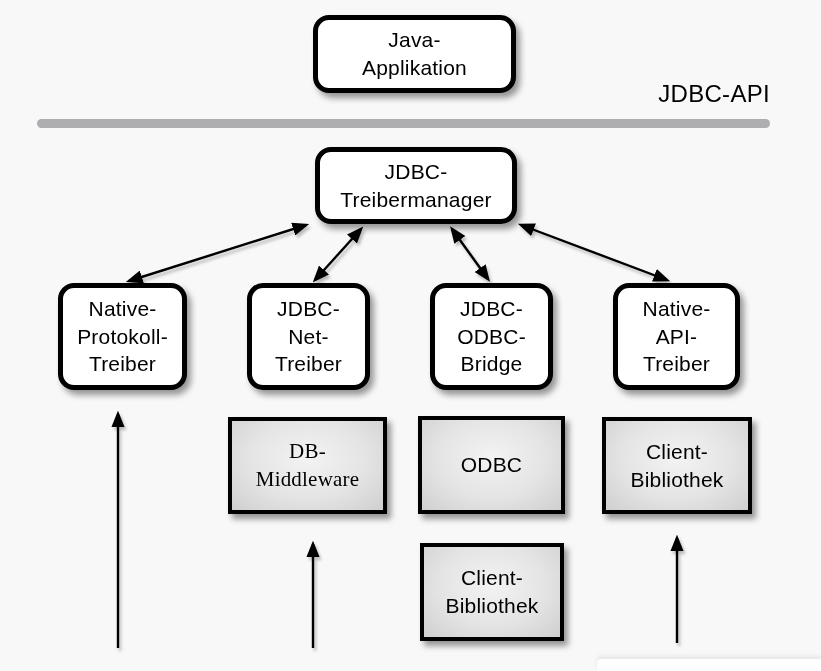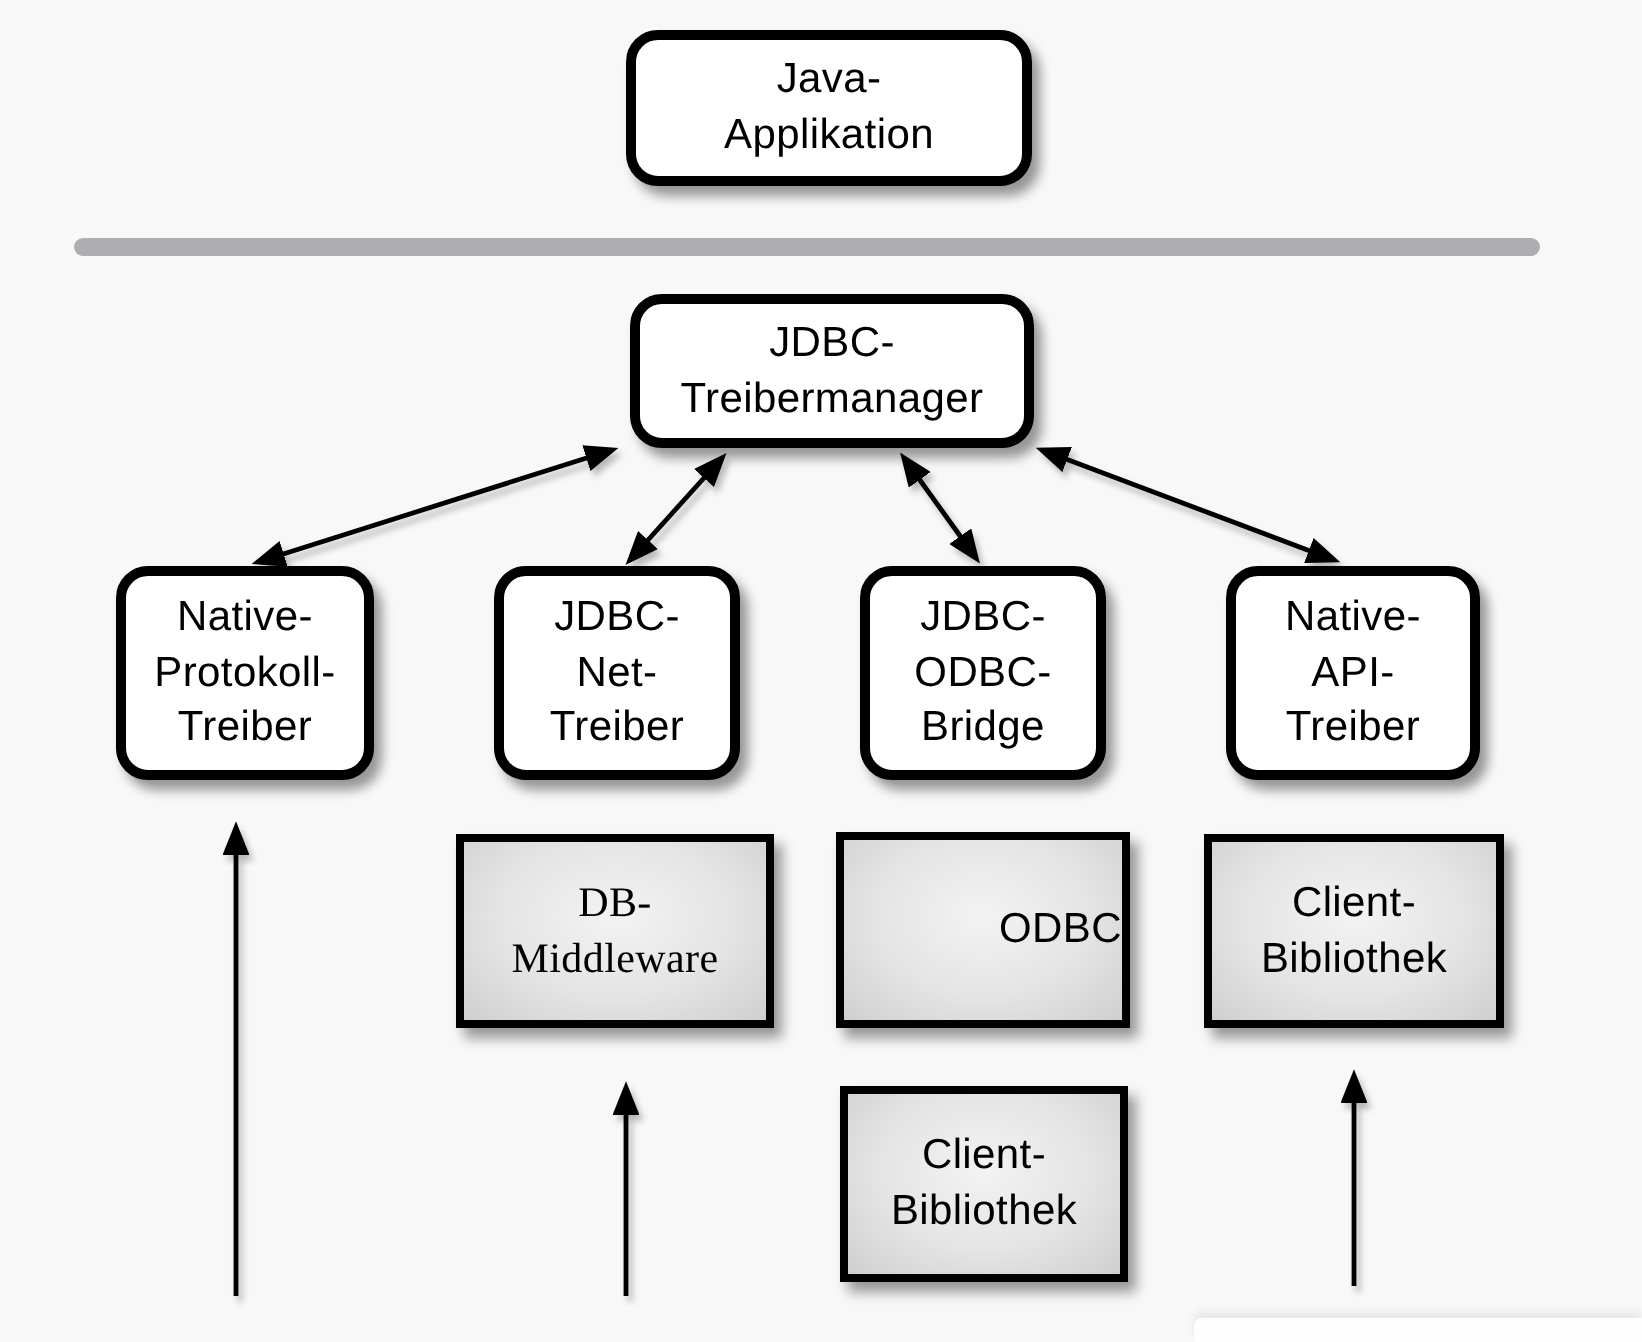--- a/index.html
+++ b/index.html
@@ -81,20 +81,21 @@
     box-shadow: 0 -3px 4px rgba(0,0,0,0.07);
     border-top-left-radius: 4px;
   }
 </style>
 </head>
 <body>
 
 <div class="canvas">
 
   <div class="sep-line"></div>
+  <div class="api-label">JDBC-API</div>
 
   <svg class="layer arrows" viewBox="0 0 821 671" xmlns="http://www.w3.org/2000/svg">
     <defs>
       <marker id="ah-end" markerWidth="7" markerHeight="5.6" refX="5.6" refY="2.8" orient="auto" markerUnits="strokeWidth">
         <path d="M0,0 L7,2.8 L0,5.6 z" fill="#000"></path>
       </marker>
       <marker id="ah-start" markerWidth="7" markerHeight="5.6" refX="5.6" refY="2.8" orient="auto-start-reverse" markerUnits="strokeWidth">
         <path d="M0,0 L7,2.8 L0,5.6 z" fill="#000"></path>
       </marker>
     </defs>
@@ -139,21 +140,21 @@
     <span>Native-
 API-
 Treiber</span>
   </div>
 
   <div class="node gray" style="left:228px; top:417px; width:159px; height:97px;font-family:Liberation Serif, serif;">
     <span>DB-
 Middleware</span>
   </div>
 
-  <div class="node gray" style="left:418px; top:416px; width:147px; height:98px;justify-content:flex-end;">
+  <div class="node gray" style="left:418px; top:416px; width:147px; height:98px;">
     <span>ODBC</span>
   </div>
 
   <div class="node gray" style="left:602px; top:417px; width:150px; height:97px;">
     <span>Client-
 Bibliothek</span>
   </div>
 
   <div class="node gray" style="left:420px; top:543px; width:144px; height:98px;">
     <span>Client-

